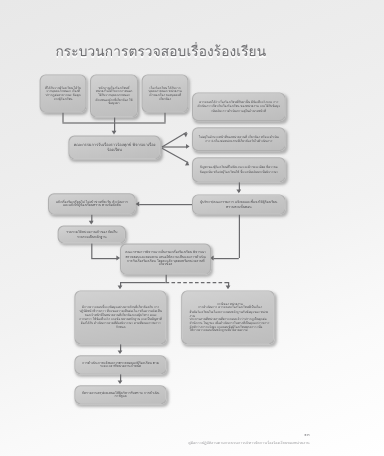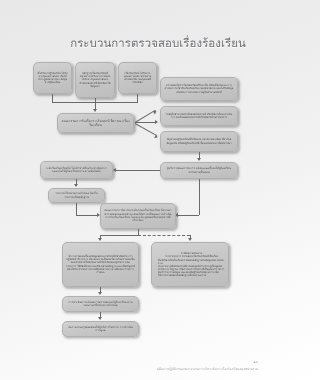--- a/index.html
+++ b/index.html
@@ -25,21 +25,20 @@
     position: absolute;
     left: 0;
     top: 34px;
     width: 268px;
     text-align: center;
     font-size: 11.4px;
     letter-spacing: 0.1px;
     color: #6f6f72;
     font-family: Liberation Serif, serif;
     text-shadow: 0 1px 0 #ffffff;
-    padding-left: 24px;
   }
 
   
   .box {
     position: absolute;
     box-sizing: border-box;
     background: linear-gradient(170deg, #d2d2d2 0%, #c8c8c8 40%, #bdbdbd 100%);
     border: 0.6px solid #b0b0b0;
     border-radius: 5px;
     box-shadow: 1.2px 1.6px 2.2px rgba(90, 90, 90, 0.42);

